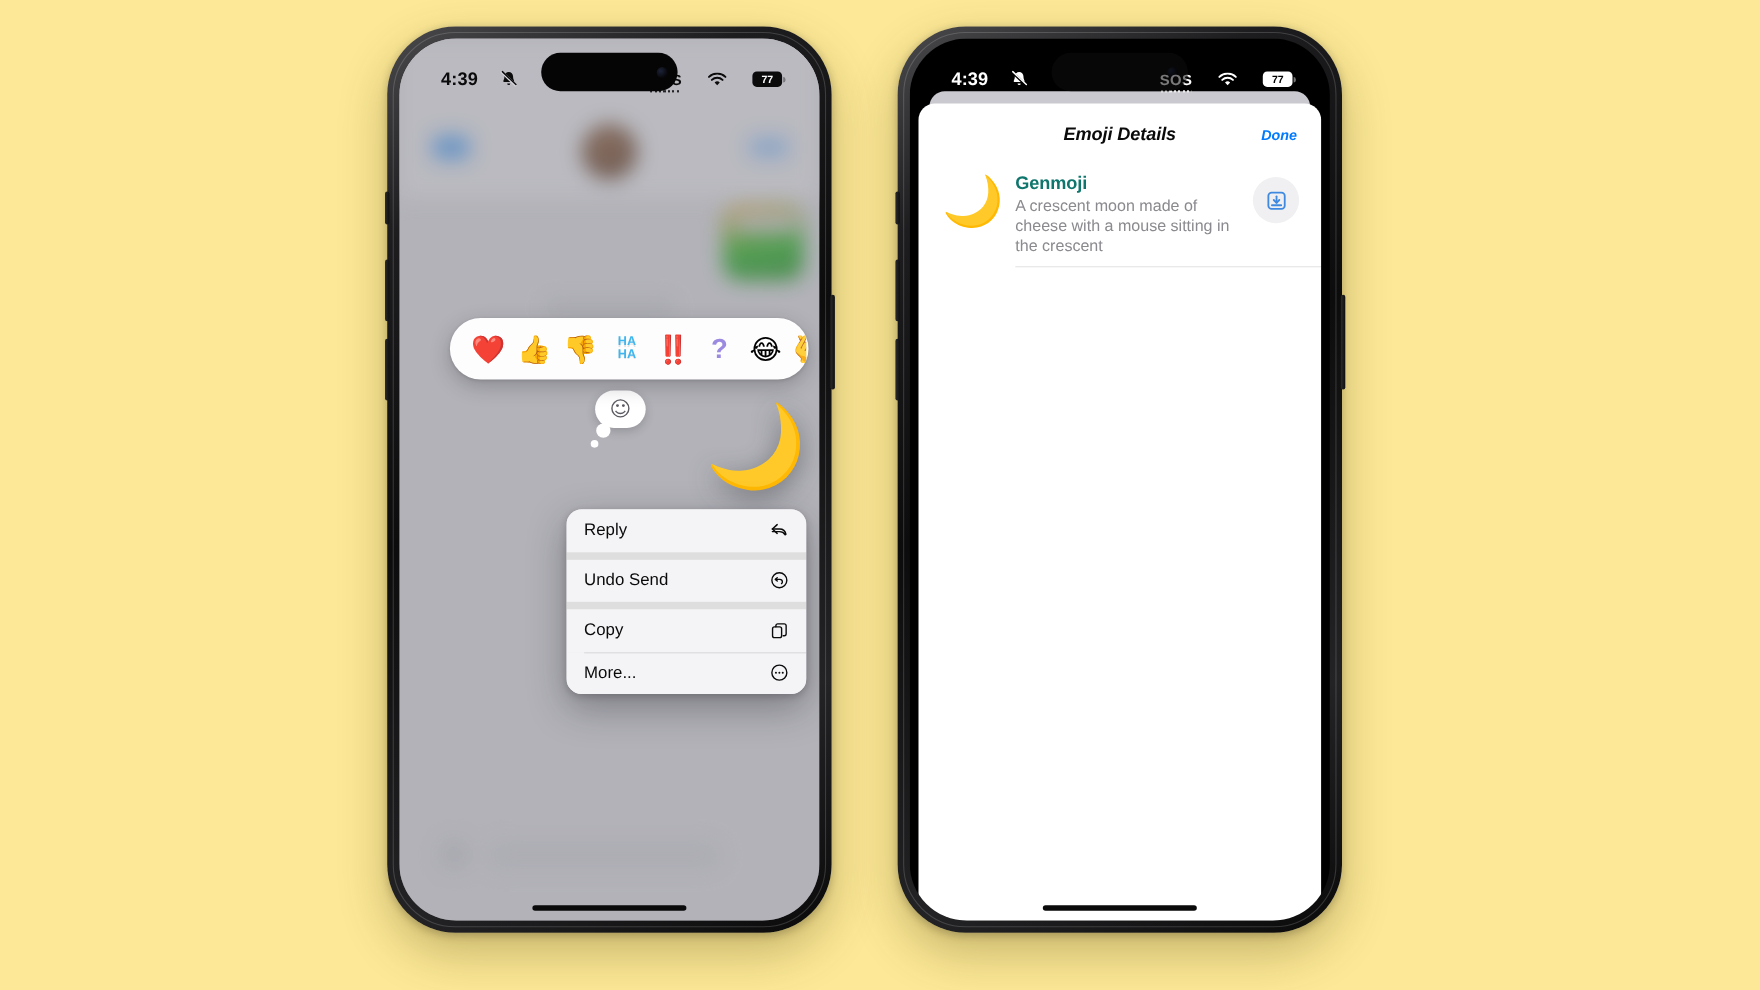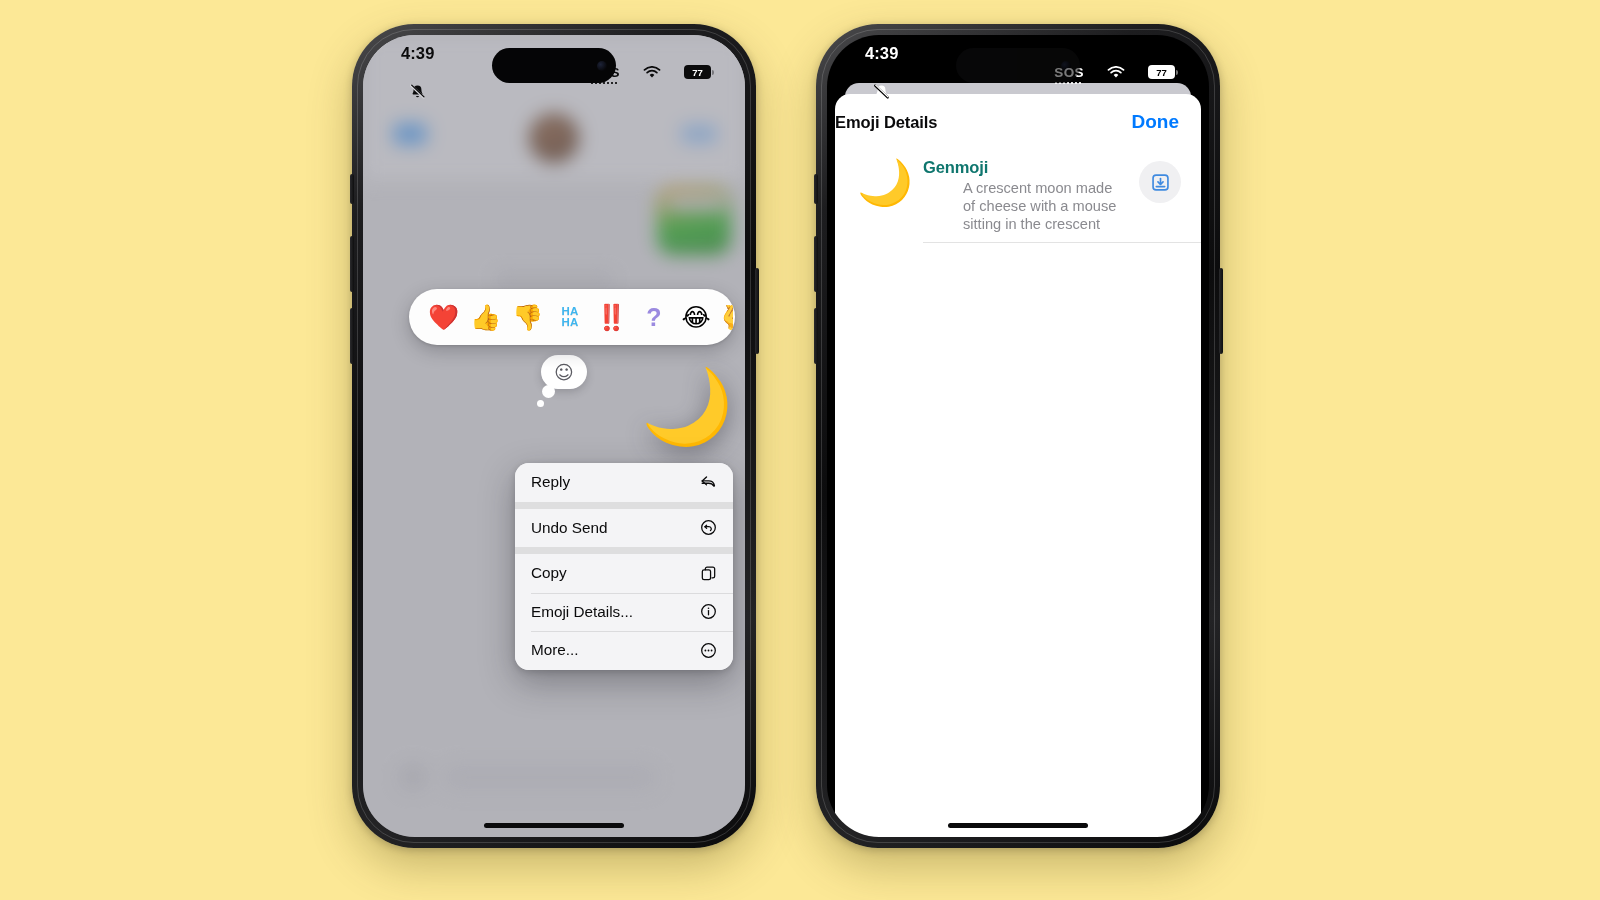--- a/index.html
+++ b/index.html
@@ -60,21 +60,21 @@
     align-items: center;
     justify-content: space-between;
     padding: 16px 34px 0 38px;
     z-index: 40;
     font-size: 16.5px;
     font-weight: 600;
     letter-spacing: .1px;
   }
   .sb-dark  { color: #0b0b0c; }
   .sb-light { color: #ffffff; }
-  .sb-left  { display: flex; align-items: center; gap: 20px; flex-direction: column; }
+  .sb-left  { display: flex; gap: 20px; }
   .sb-right { display: flex; align-items: center; gap: 23px; }
   .sos-text { font-size: 13.5px; font-weight: 700; letter-spacing: .4px; position: relative; }
   .sos-text::after {
     content: "";
     position: absolute;
     left: 1px; right: 1px; bottom: -4px;
     height: 2px;
     background: repeating-linear-gradient(90deg, currentColor 0 2px, transparent 2px 4px);
     opacity: .85;
   }
@@ -307,33 +307,34 @@
   .sheet {
     position: absolute;
     left: 8px; right: 8px; top: 59px; bottom: 0;
     background: #ffffff;
     border-radius: 15px 15px 0 0;
   }
   .sheet-header {
     height: 56px;
     display: flex;
     align-items: center;
-    justify-content: flex-start;
+    justify-content: center;
     position: relative;
+    font-style: italic;
   }
   .sheet-title {
     font-size: 16.5px;
     font-weight: 700;
     color: #0a0a0b;
     letter-spacing: -.1px;
   }
   .sheet-done {
     position: absolute;
     right: 22px;
-    font-size: 19px;
+    font-size: 13px;
     color: #007aff;
     font-weight: 600;
   }
   .emoji-row {
     display: flex;
     align-items: flex-start;
     padding: 6px 20px 0 22px;
     gap: 14px;
     position: relative;
   }
@@ -351,21 +352,20 @@
     font-weight: 700;
     color: #0f766e;
     margin-bottom: 3px;
     letter-spacing: -.1px;
   }
   .emoji-desc {
     font-size: 14.6px;
     color: #8a8a8f;
     line-height: 1.22;
     max-width: 205px;
-    margin-left: 40px;
   }
   .save-btn {
     width: 42px; height: 42px;
     flex: 0 0 auto;
     border-radius: 50%;
     background: #f0f0f2;
     display: flex; align-items: center; justify-content: center;
     margin-top: 5px;
   }
   .save-btn svg { width: 21px; height: 21px; display: block; }
@@ -453,30 +453,20 @@
         <div class="ctx-item">
           <span>Copy</span>
           <span class="ctx-icon">
             <svg viewBox="0 0 24 24" fill="none" stroke="currentColor" stroke-width="1.6" stroke-linecap="round" stroke-linejoin="round">
               <rect x="4.2" y="7.4" width="10.4" height="12.4" rx="2.2"></rect>
               <path d="M8 7.4V6.2a2.2 2.2 0 0 1 2.2-2.2h7.4a2.2 2.2 0 0 1 2.2 2.2v9.2a2.2 2.2 0 0 1-2.2 2.2h-1.2"></path>
             </svg>
           </span>
         </div>
         <div class="ctx-item">
-          <span>Emoji Details...</span>
-          <span class="ctx-icon">
-            <svg viewBox="0 0 24 24" fill="none" stroke="currentColor" stroke-width="1.6" stroke-linecap="round">
-              <circle cx="12" cy="12" r="8.6"></circle>
-              <line x1="12" y1="10.8" x2="12" y2="16.2"></line>
-              <circle cx="12" cy="7.9" r="1.05" fill="currentColor" stroke="none"></circle>
-            </svg>
-          </span>
-        </div>
-        <div class="ctx-item">
           <span>More...</span>
           <span class="ctx-icon">
             <svg viewBox="0 0 24 24" fill="none" stroke="currentColor" stroke-width="1.6">
               <circle cx="12" cy="12" r="8.6"></circle>
               <circle cx="8.1" cy="12" r="1.15" fill="currentColor" stroke="none"></circle>
               <circle cx="12" cy="12" r="1.15" fill="currentColor" stroke="none"></circle>
               <circle cx="15.9" cy="12" r="1.15" fill="currentColor" stroke="none"></circle>
             </svg>
           </span>
         </div>

